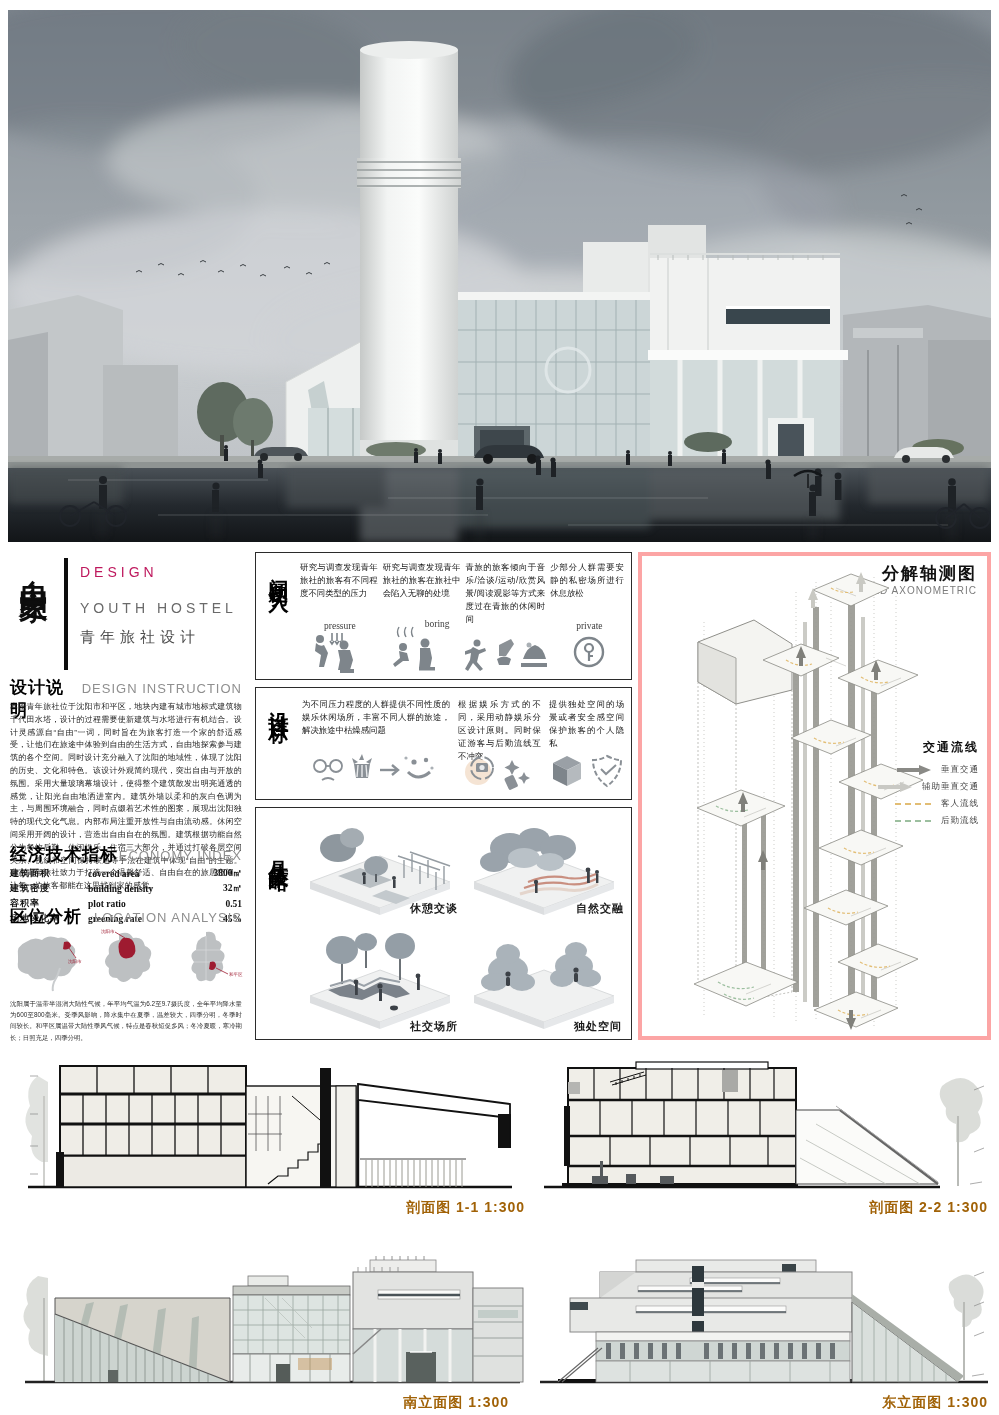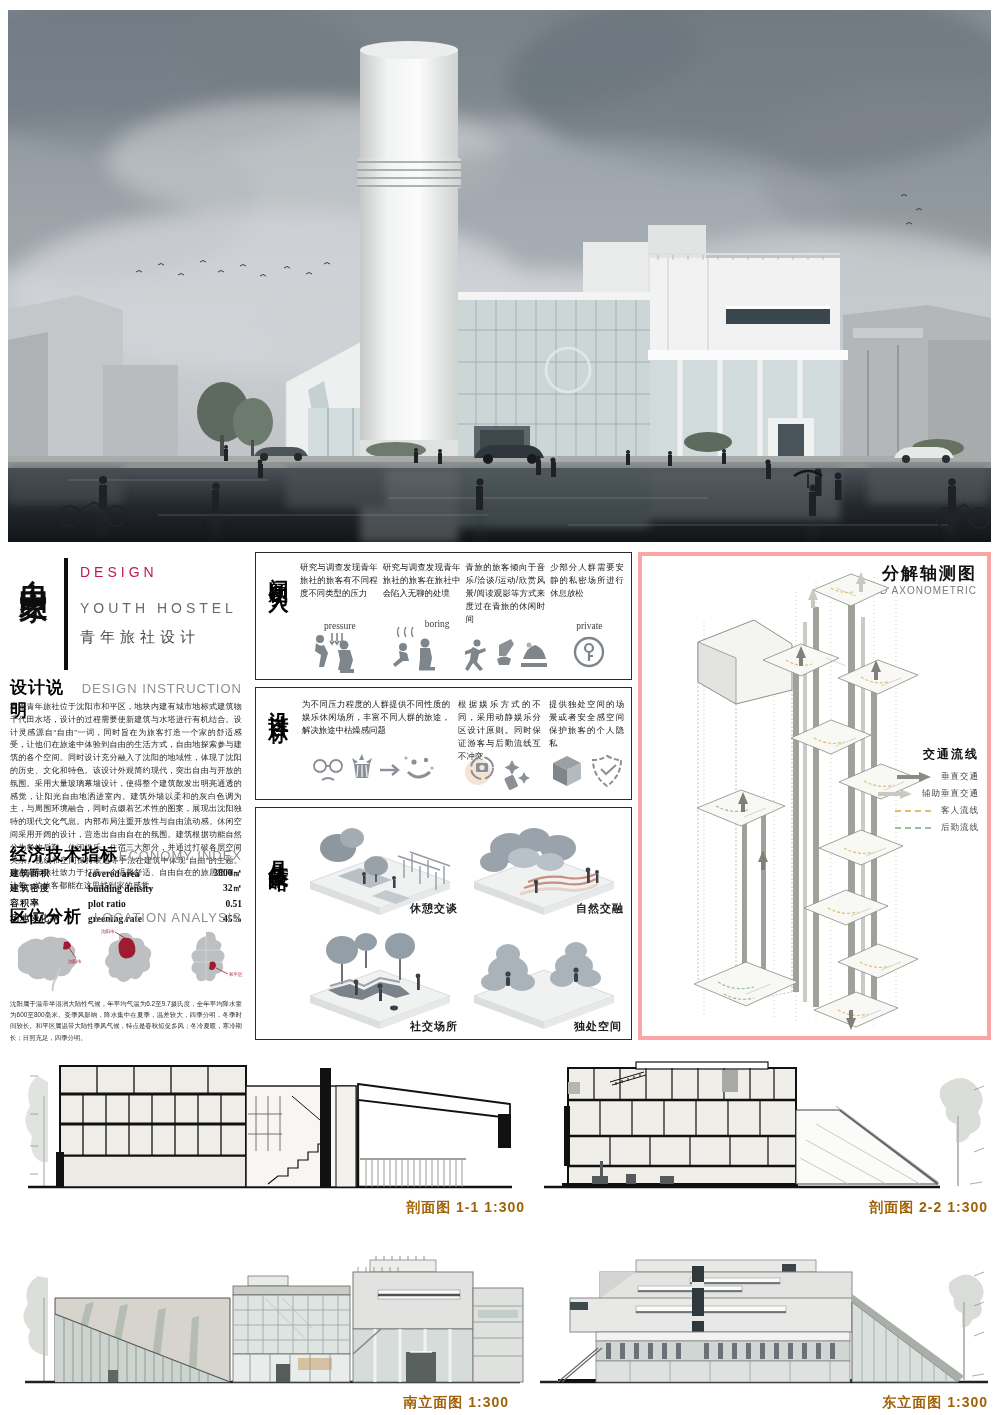--- a/index.html
+++ b/index.html
@@ -725,21 +725,21 @@
         <path d="M92 242 l5 -12 5 12 -3 0 0 8 -4 0 0 -8 z"></path>
         <path d="M112 300 l5 -12 5 12 -3 0 0 8 -4 0 0 -8 z"></path>
         <path d="M200 456 l5 12 5 -12 -3 0 0 -8 -4 0 0 8 z"></path>
       </g>
       <g fill="#c9c9c3">
         <path d="M162 38 l5 -12 5 12 -3 0 0 8 -4 0 0 -8 z"></path>
         <path d="M210 22 l5 -12 5 12 -3 0 0 8 -4 0 0 -8 z"></path>
       </g>
     </svg>
 
-    <div class="abs" style="right:8px;top:190px;width:140px;">
+    <div class="abs" style="right:8px;top:183px;width:140px;">
       <div style="font-weight:bold;font-size:12px;letter-spacing:2px;text-align:right;margin-bottom:8px;">交通流线</div>
       <div class="legend-row">
         <svg width="38" height="12" viewBox="0 0 38 12">
             <path d="M2 4 l22 0 0 -3 12 5 -12 5 0 -3 -22 0 z" fill="#8a8a86"></path>
           </svg>
         <span class="legend-label">垂直交通</span>
       </div>
       <div class="legend-row">
         <svg width="38" height="12" viewBox="0 0 38 12">
             <path d="M2 4 l22 0 0 -3 12 5 -12 5 0 -3 -22 0 z" fill="#c9c9c4"></path>

